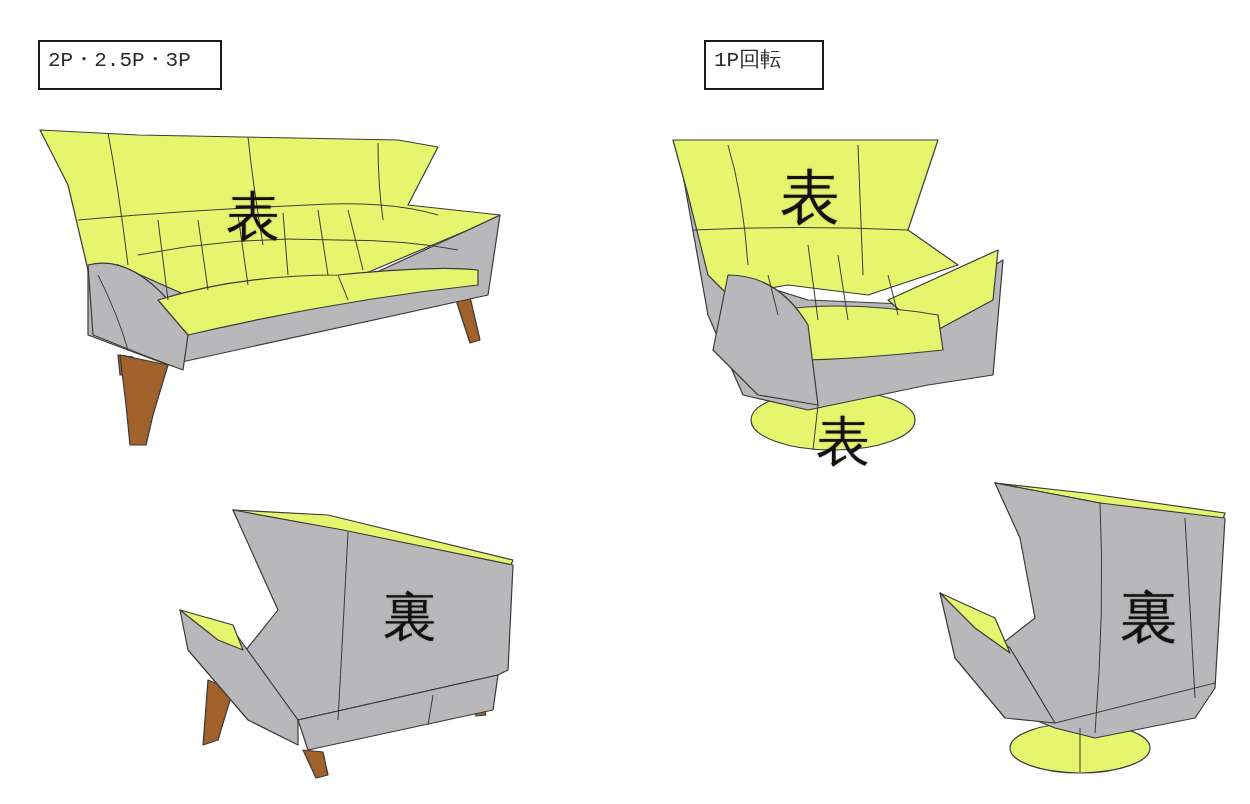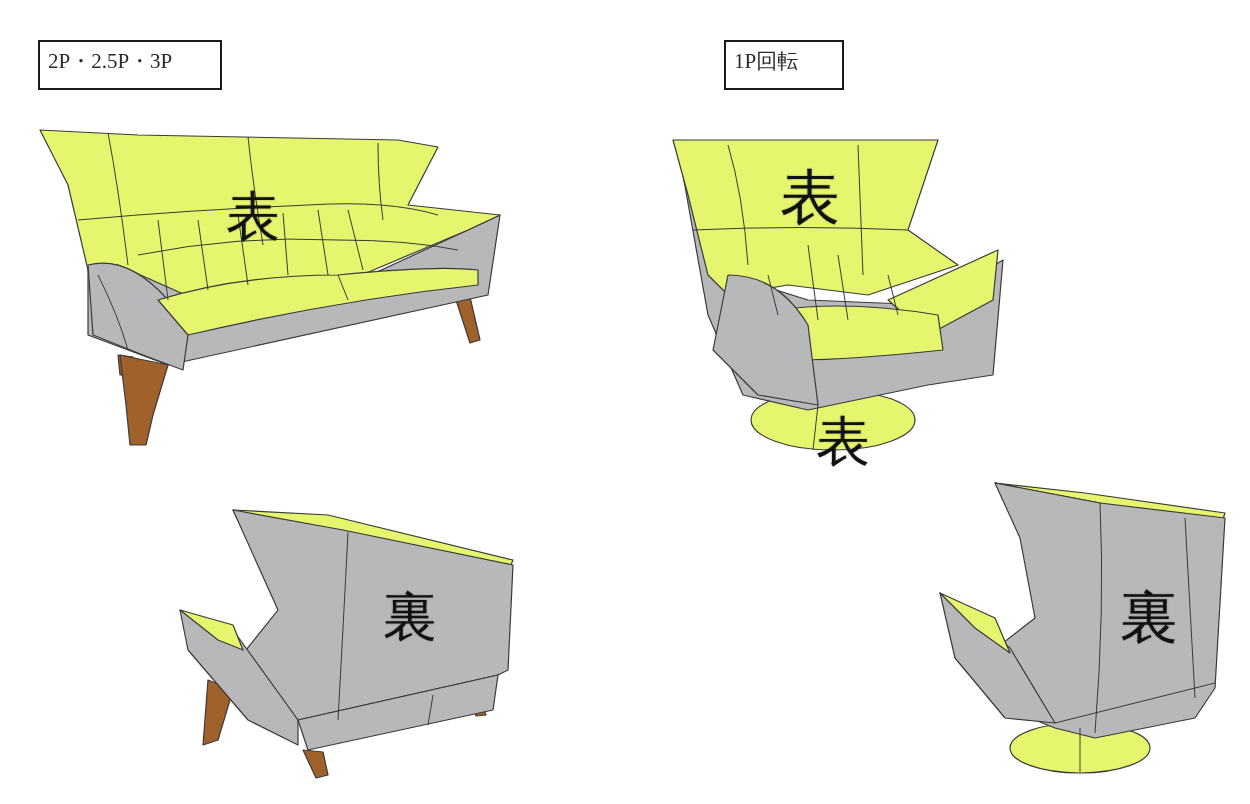--- a/index.html
+++ b/index.html
@@ -1,35 +1,35 @@
 <!DOCTYPE html>
 <html><head>
 <meta charset="utf-8">
 <style>
   html, body { margin: 0; padding: 0; background: #ffffff; }
   body { width: 1250px; height: 804px; position: relative; overflow: hidden; font-family: "DejaVu Sans", sans-serif; }
   .label-box {
     position: absolute; border: 2px solid #1a1a1a; background: #fff;
-    font-family: Liberation Serif, serif; font-size: 21px; color: #2a2a2a;
+    font-family: Liberation Mono, monospace; font-size: 21px; color: #2a2a2a;
     padding: 6px 8px; line-height: 26px; box-sizing: border-box;
   }
   .fig { position: absolute; }
   .fig svg { display: block; width: 100%; height: 100%; overflow: visible; }
   .kanji {
     position: absolute; font-family: "DejaVu Sans", sans-serif; color: #111;
     text-shadow: 0 0 2px rgba(0,0,0,0.35); line-height: 1;
   }
 </style>
 </head>
 <body>
 
 <div class="label-box" style="left:38px; top:40px; width:184px; height:50px;">
   <span>2P・2.5P・3P</span>
 </div>
-<div class="label-box" style="left:724px; top:40px; width:120px; height:50px;">
+<div class="label-box" style="left:704px; top:40px; width:120px; height:50px;">
   <span>1P回転</span>
 </div>
 
 <div class="fig" style="left:38px; top:125px; width:470px; height:330px;">
   <svg viewBox="0 0 470 330">
     <g stroke="#3a3a3a" stroke-width="1.2" stroke-linejoin="round">
 
       <path d="M80 230 L95 232 L92 250 L82 250 Z" fill="#A0612B"></path>
       <path d="M418 175 L432 172 L442 215 L432 218 Z" fill="#A0612B"></path>
 

